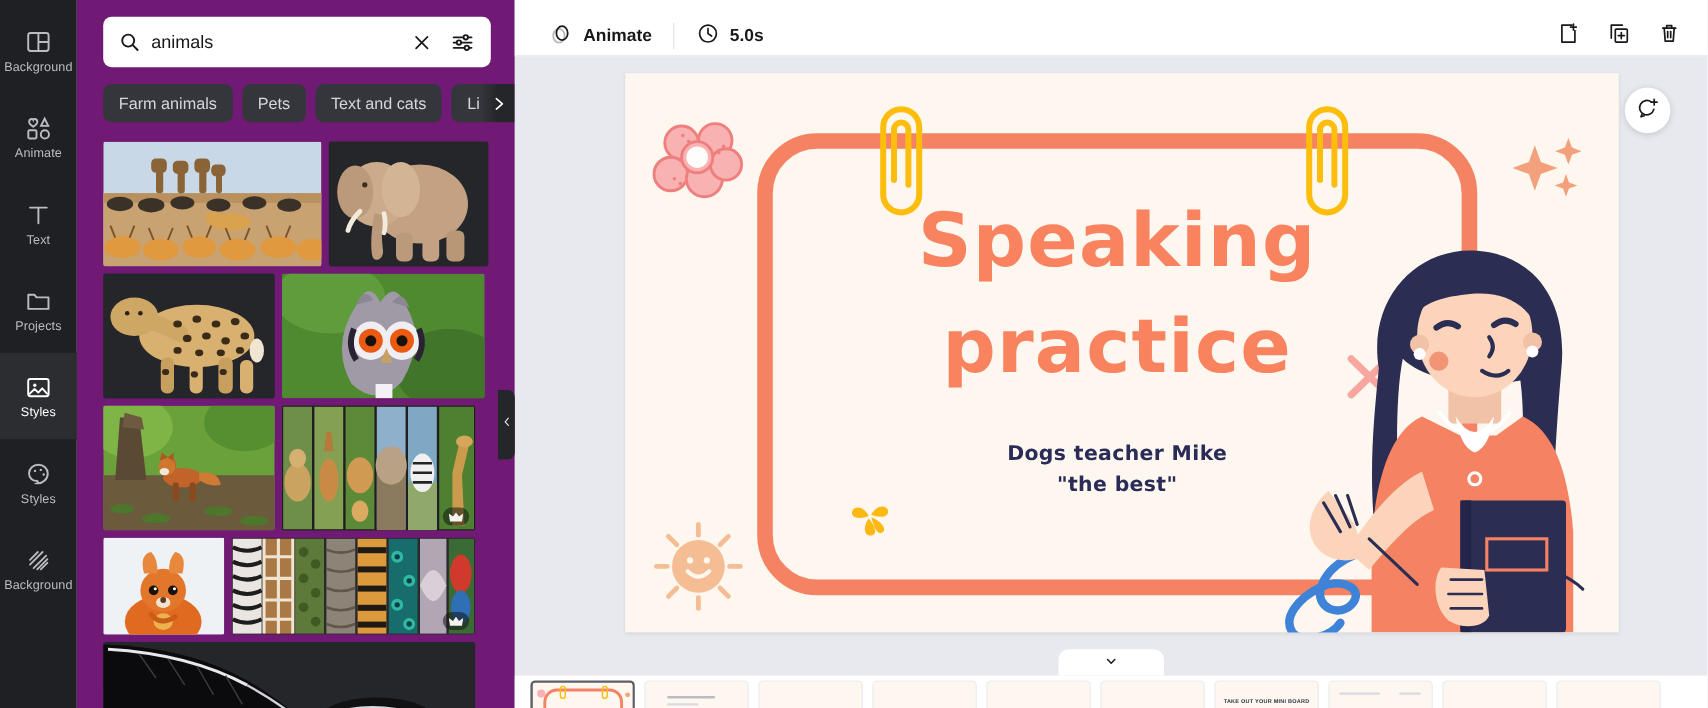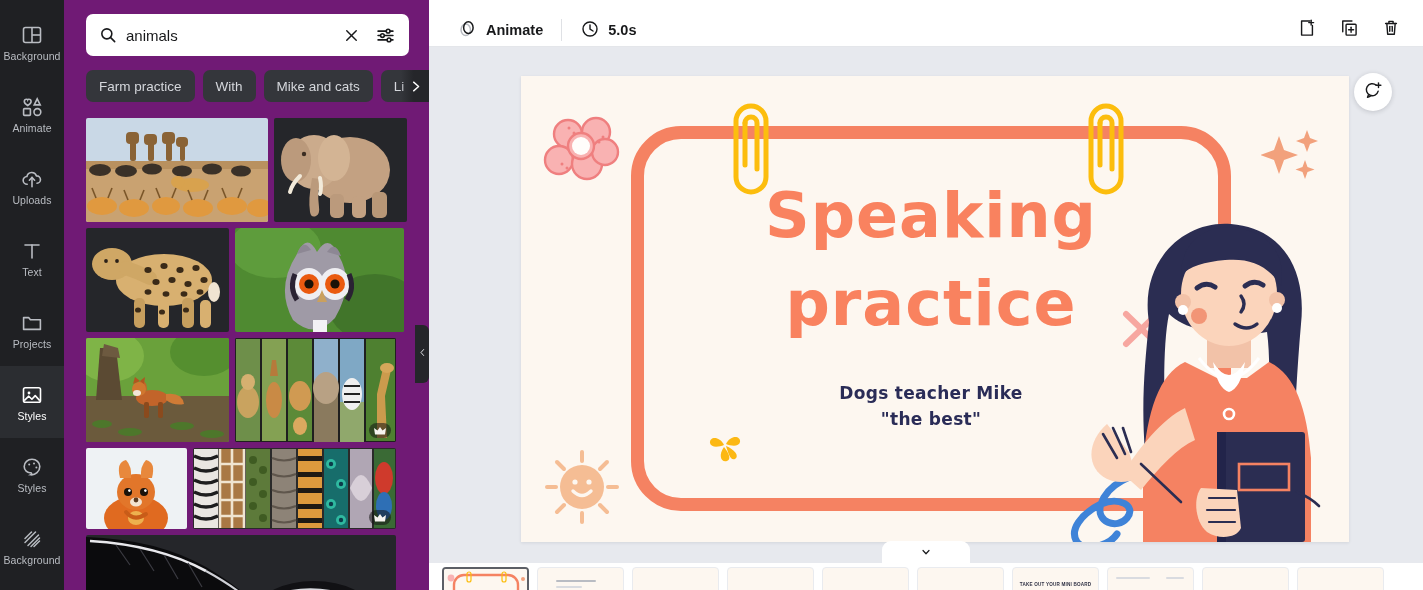--- a/index.html
+++ b/index.html
@@ -98,21 +98,21 @@
   .canvas-area { position: relative; height: 543px; }
 
   .comment-fab {
     position: absolute; right: 31px; top: 26px; width: 38px; height: 38px;
     border-radius: 50%; background: #ffffff; box-shadow: 0 1px 5px rgba(20,25,40,.18);
     display: flex; align-items: center; justify-content: center; cursor: pointer; z-index: 4;
   }
 
   
   .slide {
-    position: absolute; left: 92px; top: 29px; width: 828px; height: 466px;
+    position: absolute; left: 92px; top: 14px; width: 828px; height: 466px;
     background: #fdf7f0; overflow: hidden; box-shadow: 0 1px 3px rgba(40,45,60,.10);
   }
 
   .frame {
     position: absolute; left: 110px; top: 50px; width: 600px; height: 385px;
     border: 13px solid #f58262; border-radius: 50px;
   }
 
   .title {
     position: absolute; left: 155px; top: 96px; width: 510px;
@@ -173,30 +173,20 @@
     <div class="rail-item">
       <span class="rail-ico">
         <svg viewBox="0 0 24 24" fill="none" stroke="currentColor" stroke-width="1.6">
           <path d="M6.6 4.2c-1.3 0-2.3 1-2.3 2.2 0 2 2.6 3.6 3.4 4.1.8-.5 3.4-2.1 3.4-4.1 0-1.2-1-2.2-2.3-2.2-.6 0-1 .3-1.1.6-.1-.3-.5-.6-1.1-.6z"></path>
           <path d="M17.2 3.9l3 6h-6z"></path>
           <rect x="3.6" y="13.6" width="6.8" height="6.8" rx="1"></rect>
           <circle cx="17.4" cy="17" r="3.4"></circle>
         </svg>
         </span>
       <span class="rail-label">Animate</span>
-    </div>
-    <div class="rail-item">
-      <span class="rail-ico">
-        <svg viewBox="0 0 24 24" fill="none" stroke="currentColor" stroke-width="1.6" stroke-linecap="round">
-          <path d="M7.2 17.3a3.9 3.9 0 0 1-.3-7.8 5 5 0 0 1 9.6-.6 3.7 3.7 0 0 1 .5 7.4"></path>
-          <line x1="12" y1="19.8" x2="12" y2="10.6"></line>
-            <path d="M9.4 13.2L12 10.5l2.6 2.7"></path>
-        </svg>
-        </span>
-      <span class="rail-label">Uploads</span>
     </div>
     <div class="rail-item">
       <span class="rail-ico">
         <svg viewBox="0 0 24 24" fill="none" stroke="currentColor" stroke-width="1.6" stroke-linecap="round">
           <line x1="5" y1="6" x2="19" y2="6"></line>
             <line x1="12" y1="6" x2="12" y2="19"></line>
         </svg>
         </span>
       <span class="rail-label">Text</span>
     </div>
@@ -267,23 +257,23 @@
             <line x1="3.5" y1="17" x2="20.5" y2="17"></line>
             <circle cx="15" cy="7" r="2.1" fill="#fff"></circle>
               <circle cx="8.5" cy="12" r="2.1" fill="#fff"></circle>
             <circle cx="16" cy="17" r="2.1" fill="#fff"></circle>
           </svg>
           </span>
       </div>
     </div>
 
     <div class="chips">
-      <div class="chip">Farm practice</div>
-      <div class="chip">With</div>
-      <div class="chip">Mike and cats</div>
+      <div class="chip">Farm animals</div>
+      <div class="chip">Pets</div>
+      <div class="chip">Text and cats</div>
       <div class="chip">Li</div>
       <div class="chip-next">
         <svg width="15" height="15" viewBox="0 0 24 24" fill="none" stroke="#ffffff" stroke-width="2.2" stroke-linecap="round" stroke-linejoin="round">
           <polyline points="9,5 17,12 9,19"></polyline>
         </svg>
       </div>
     </div>
 
     <div class="grid">
 

